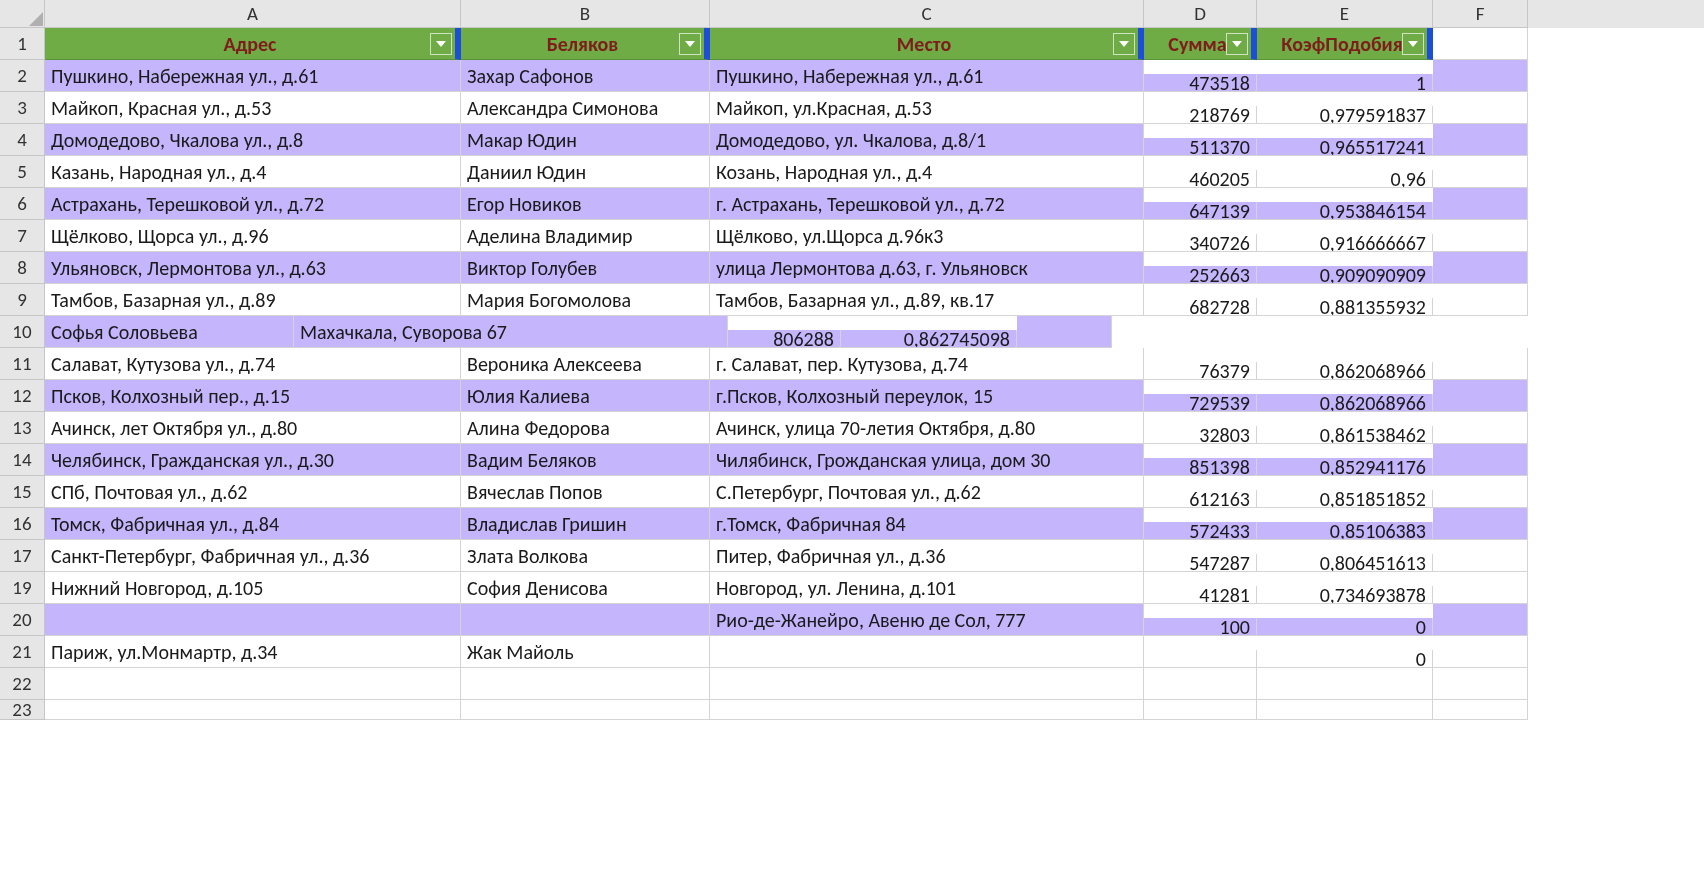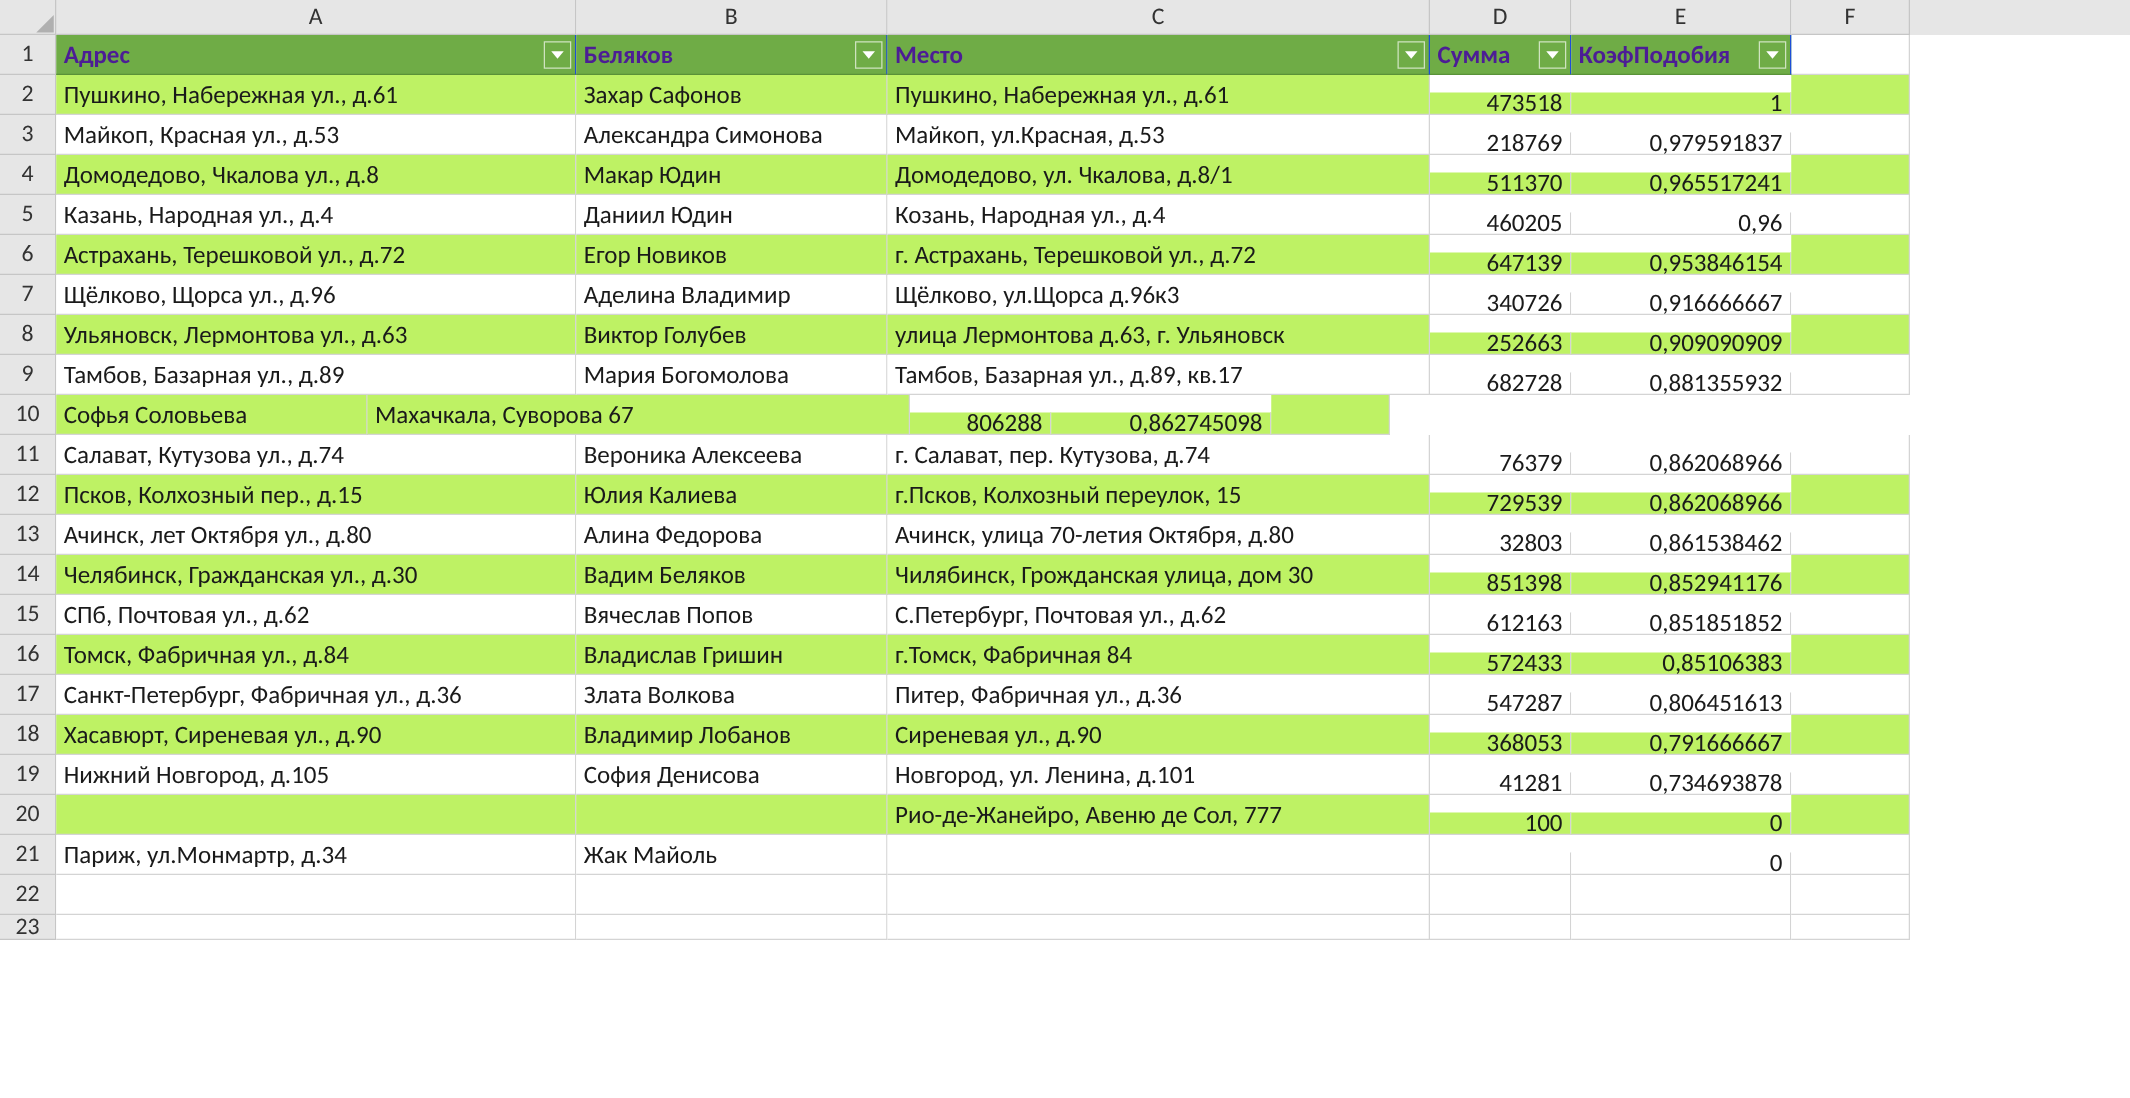--- a/index.html
+++ b/index.html
@@ -71,25 +71,26 @@
       display: flex;
       align-items: center;
       white-space: nowrap;
       overflow: hidden;
       background: #fff;
       color: #1a1a1a;
     }
     .cell.right { justify-content: flex-end; margin-top: 14px; }
     .header-cell {
       background: #6fac46;
-      color: #4c1d95;
+      color: #7f1d1d;
       font-weight: bold;
       position: relative;
-      border-right: 1px solid #1d4ed8;
+      border-right: 6px solid #1d4ed8;
       border-bottom: 1px solid #5a9238;
+      justify-content: center;
     }
     .filter-btn {
       width: 22px;
       height: 22px;
       background: #6fac46;
       border: 1px solid #cfe3c0;
       display: flex;
       align-items: center;
       justify-content: center;
       position: absolute;
@@ -97,21 +98,21 @@
       top: 50%;
       transform: translateY(-50%);
       cursor: pointer;
     }
     .filter-arrow {
       width: 0; height: 0;
       border-style: solid;
       border-width: 6px 5px 0 5px;
       border-color: #fff transparent transparent transparent;
     }
-    .even-band .cell { background: #bef264; }
+    .even-band .cell { background: #c4b5fd; }
     .col-A { width: 416px; }
     .col-B { width: 249px; }
     .col-C { width: 434px; }
     .col-D { width: 113px; }
     .col-E { width: 176px; }
     .col-F { width: 95px; }
   </style>
 </head>
 <body>
 
@@ -301,29 +302,20 @@
       </div>
       <div class="data-row">
         <div class="row-header">17</div>
         <div class="cell col-A">Санкт-Петербург, Фабричная ул., д.36</div>
         <div class="cell col-B">Злата Волкова</div>
         <div class="cell col-C">Питер, Фабричная ул., д.36</div>
         <div class="cell col-D right">547287</div>
         <div class="cell col-E right">0,806451613</div>
         <div class="cell col-F"></div>
       </div>
-      <div class="data-row even-band">
-        <div class="row-header">18</div>
-        <div class="cell col-A">Хасавюрт, Сиреневая ул., д.90</div>
-        <div class="cell col-B">Владимир Лобанов</div>
-        <div class="cell col-C">Сиреневая ул., д.90</div>
-        <div class="cell col-D right">368053</div>
-        <div class="cell col-E right">0,791666667</div>
-        <div class="cell col-F"></div>
-      </div>
       <div class="data-row">
         <div class="row-header">19</div>
         <div class="cell col-A">Нижний Новгород, д.105</div>
         <div class="cell col-B">София Денисова</div>
         <div class="cell col-C">Новгород, ул. Ленина, д.101</div>
         <div class="cell col-D right">41281</div>
         <div class="cell col-E right">0,734693878</div>
         <div class="cell col-F"></div>
       </div>
       <div class="data-row even-band">

